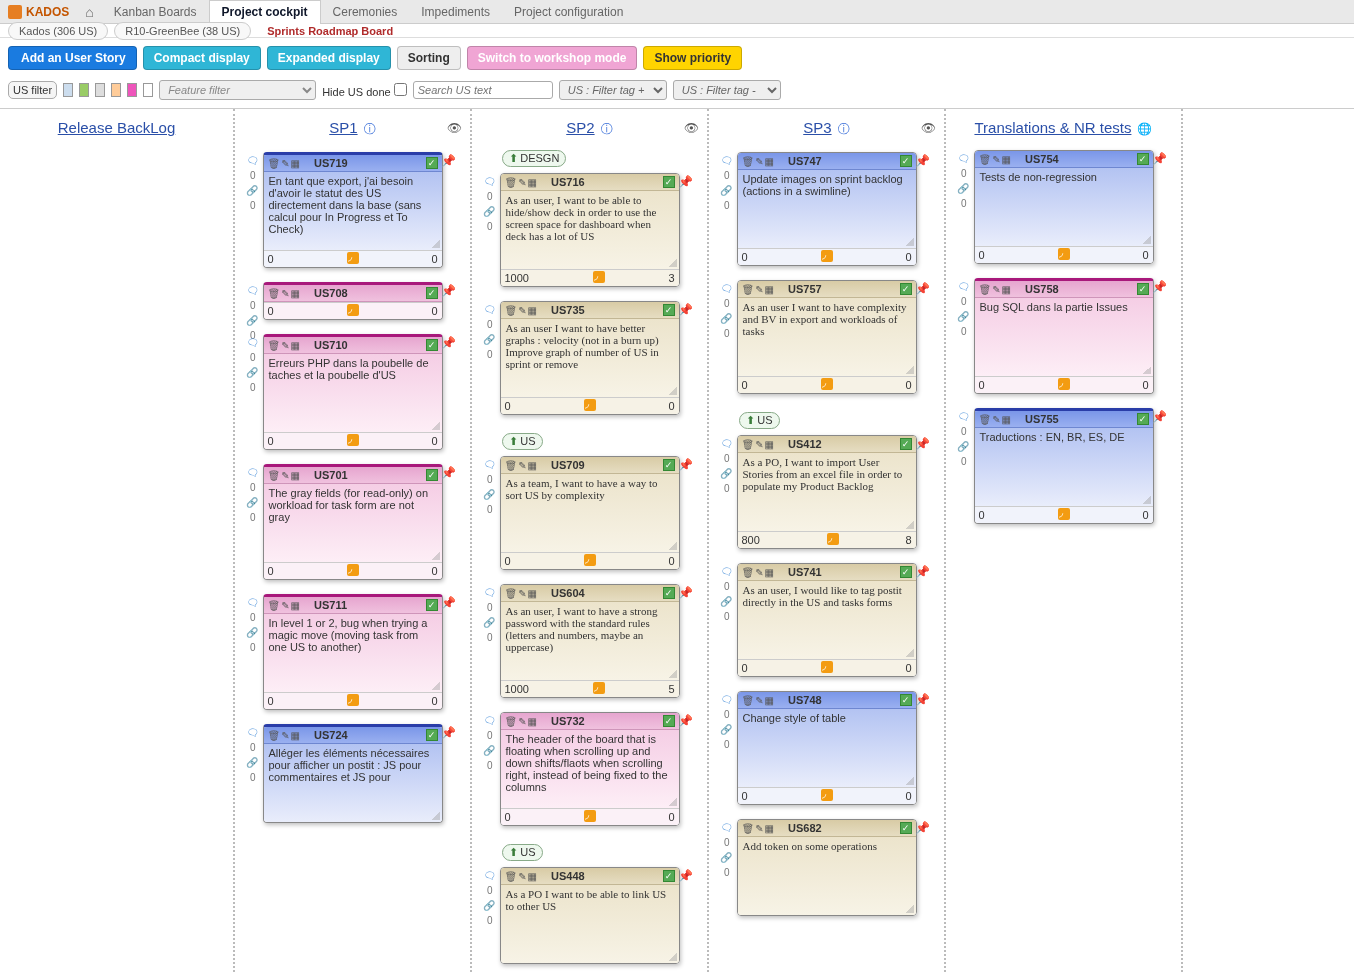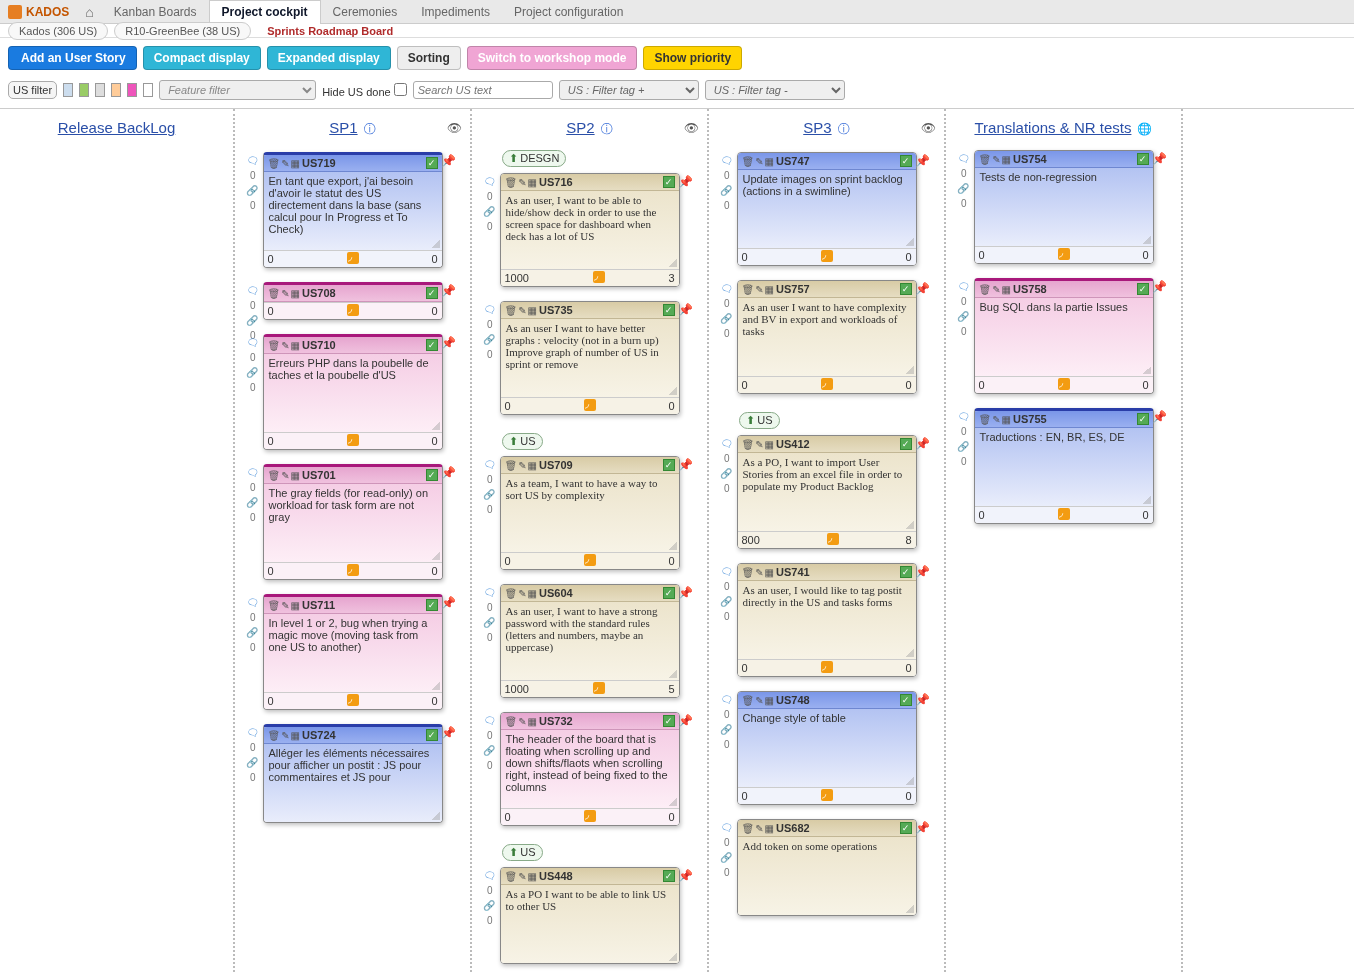--- a/index.html
+++ b/index.html
@@ -27,41 +27,41 @@
   .btn-pink { background: #f0a5d4; color: #fff; }
   .btn-yellow { background: #ffd400; color: #333; }
   
   
   .filterbar { padding: 2px 8px 8px 8px; display: flex; gap: 6px; align-items: center; flex-wrap: wrap; font-size: 11px; }
   .chip { border: 1px solid #aaa; padding: 2px 4px; border-radius: 5px; background: #f5f5f5; }
   .swatch { width: 10px; height: 14px; display: inline-block; border: 1px solid #999; }
   select, input[type=text] { font-size: 11px; padding: 2px 4px; border: 1px solid #aaa; border-radius: 3px; }
   .feature-filter { width: 157px; font-style: italic; color: #888; }
   .search-us { width: 140px; font-style: italic; color: #888; }
-  .tag-filter { width: 140px; font-style: italic; color: #666; }
+  .tag-filter { width: 108px; font-style: italic; color: #666; }
   
   
   .board { display: flex; border-top: 1px solid #ccc; overflow-x: auto; }
   .column { border-right: 2px dotted #bbb; min-width: 237px; flex: 0 0 237px; padding: 6px 0; }
   .column:first-child { min-width: 235px; flex: 0 0 235px; }
   .col-header { text-align: center; font-size: 15px; padding: 4px 0 8px 0; position: relative; }
   .col-header a { color: #2a4fa8; text-decoration: underline; }
   .eye-icon, .info-icon, .globe-icon { font-size: 12px; margin-left: 2px; color: #555; }
   .info-icon { color: #3a6fd8; }
   
   
   .card-wrap { position: relative; margin: 6px auto 14px auto; width: 180px; }
   .side-icons { position: absolute; left: -16px; top: 2px; display: flex; flex-direction: column; gap: 1px; font-size: 10px; color: #777; align-items:center;}
   .side-icons span { line-height: 14px; }
   .pin-icon { position: absolute; right: -14px; top: 2px; color: #c0392b; font-size: 12px; }
   
   .card { border: 1px solid #888; border-radius: 4px; overflow: hidden; box-shadow: 1px 2px 4px rgba(0,0,0,.25); }
   .card-header { padding: 2px 4px; font-size: 11px; display: flex; align-items: center; gap: 2px; border-bottom: 1px solid rgba(0,0,0,.1); }
   .card-header .icons { color: #555; font-size: 10px; display:flex; gap:1px;}
-  .card-header .id { font-weight: bold; margin-left: 0; }
+  .card-header .id { font-weight: bold; margin-left: 12px; }
   .status-box { margin-left: auto; width: 12px; height: 12px; background: #5a5; border: 1px solid #383; display: flex; align-items: center; justify-content: center; color: #fff; font-size: 9px; }
   
   .card-body { padding: 3px 5px; font-size: 11px; min-height: 78px; position: relative; }
   .card-body::after { content: ""; position: absolute; right: 2px; bottom: 2px; width: 8px; height: 8px; background: linear-gradient(135deg, transparent 50%, #999 50%); opacity:.4;}
   .card-footer { display: flex; align-items: center; padding: 1px 4px; font-size: 11px; background: rgba(255,255,255,.3); border-top: 1px solid #ccc; }
   .card-footer .left { flex: 0 0 auto; }
   .card-footer .mid { flex: 1; text-align: center; color: #d88700; }
   .card-footer .right { flex: 0 0 auto; }
   
   

